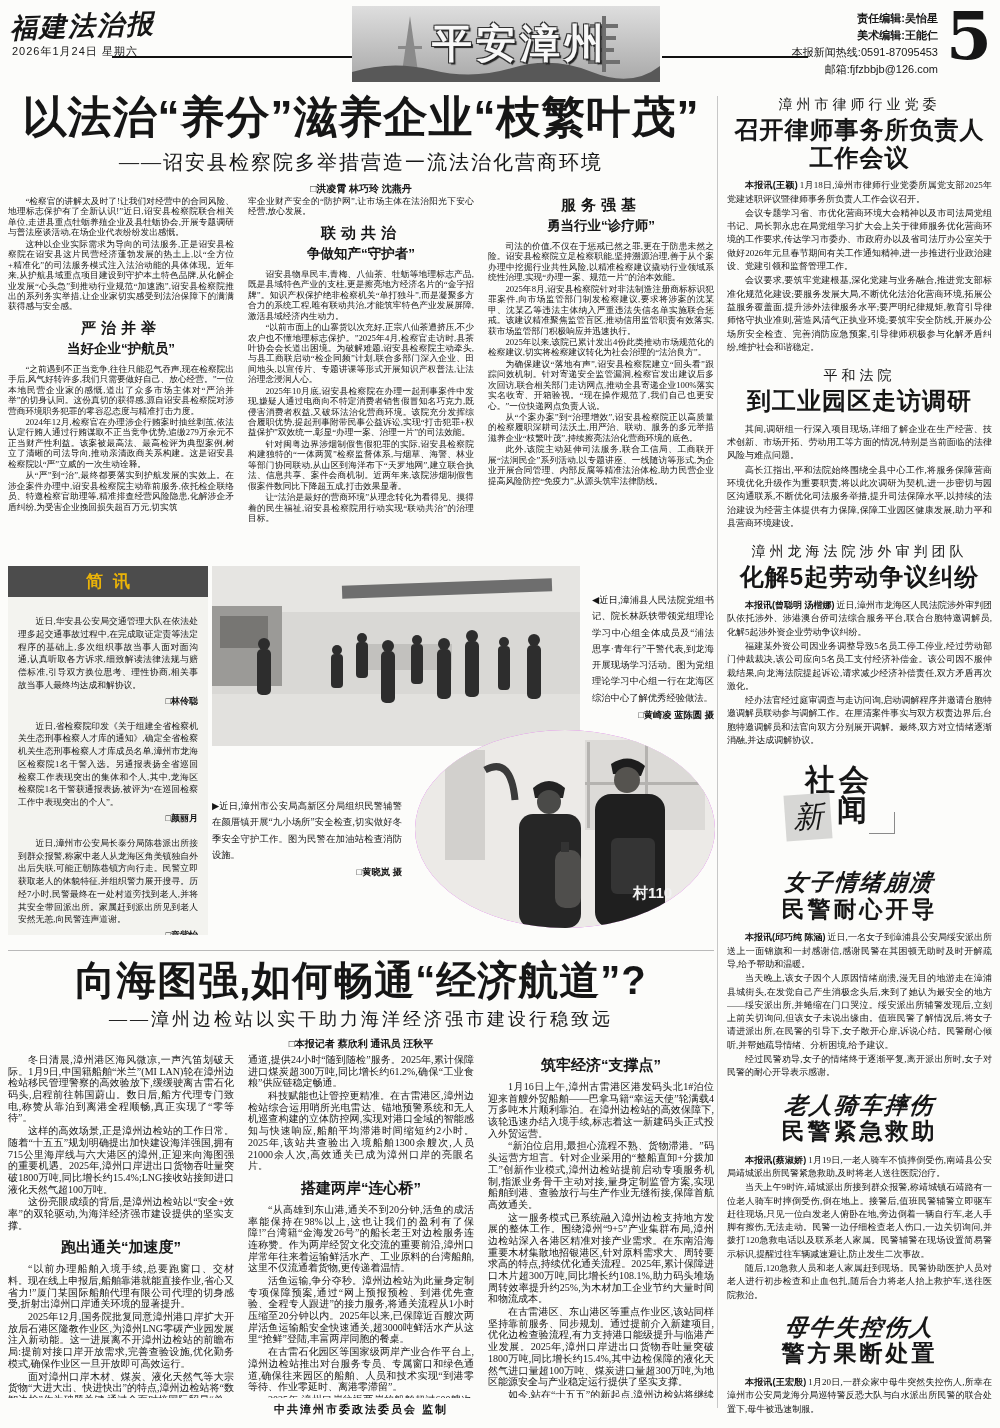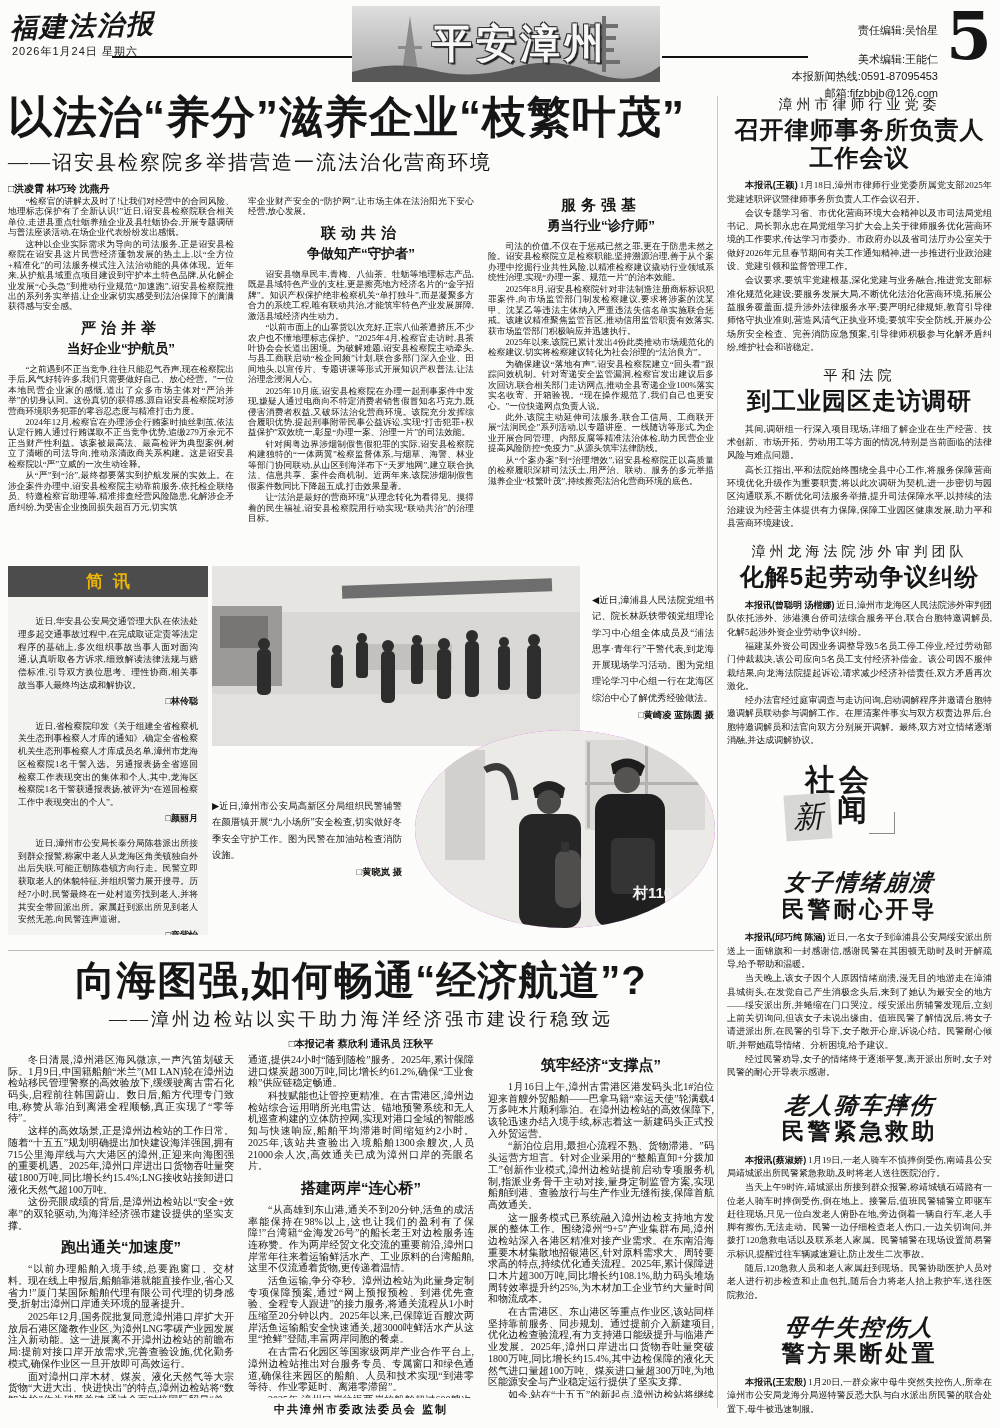--- a/index.html
+++ b/index.html
@@ -14,34 +14,34 @@
   .mast-date{position:absolute;left:12px;top:44px;font-size:11px;letter-spacing:1px;font-family:"Liberation Sans",sans-serif;}
   .rule-l{position:absolute;left:112px;top:56px;width:240px;height:2px;background:#111;}
   .rule-r{position:absolute;left:662px;top:56px;width:146px;height:2px;background:#111;}
   .banner{position:absolute;left:352px;top:6px;width:308px;height:76px;overflow:hidden;}
   .banner svg{position:absolute;left:0;top:0;}
   .banner-title{position:absolute;left:0;top:10px;width:100%;text-align:center;font-size:40px;font-weight:900;
                 color:#f8f8f8;letter-spacing:4px;font-family:"Liberation Sans",sans-serif;
                 text-shadow:-1px -1px 0 #333,1px -1px 0 #333,-1px 1px 0 #333,2px 2px 1px #222;padding-left:28px;}
   .mast-info{position:absolute;right:62px;top:10px;width:260px;text-align:right;font-size:11px;line-height:1.55;
              font-family:"Liberation Sans",sans-serif;}
-  .mast-info .b{font-weight:normal;margin-top:12px;}
+  .mast-info .b{font-weight:bold;}
   .page-no{position:absolute;right:2px;top:2px;width:58px;text-align:center;font-size:66px;font-weight:900;
            font-family:"DejaVu Serif",serif;line-height:1.05;}
 
   
   .bd{font-size:8.7px;line-height:1.2;text-align:justify;margin:0 0 1px 0;}
   .ind{text-indent:2em;}
   .intro{margin-right:2px;font-family:"Liberation Sans",sans-serif;}
   .subhead{margin:7px 0 6px 0;text-align:center;}
   .sh1{font-size:15px;font-weight:bold;letter-spacing:5px;}
   .sh2{font-size:13.5px;font-weight:bold;font-family:"Liberation Sans",sans-serif;margin-top:2px;}
 
   
-  .lead-head{position:absolute;left:8px;top:92px;width:706px;}
+  .lead-head{position:absolute;left:8px;top:92px;width:706px;text-align:center;}
   .lead-headline{font-size:44px;font-weight:900;letter-spacing:1px;font-family:"Liberation Sans",sans-serif;line-height:1.15;}
   .lead-subtitle{font-size:20px;margin-top:6px;letter-spacing:2px;}
   .lead-byline{font-size:10px;font-weight:bold;margin-top:6px;font-family:"Liberation Sans",sans-serif;}
   .lead-cols{position:absolute;left:8px;top:196px;width:706px;height:367px;display:flex;gap:14px;}
   .col{flex:1;overflow:hidden;}
 
   
   .briefs{position:absolute;left:8px;top:566px;width:200px;height:369px;background:#f3f3ef;padding:0 10px;overflow:hidden;}
   .briefs-title{margin:0 -10px;background:#4c4c4c;color:#eab308;text-align:center;font-size:17px;font-weight:bold;
                 letter-spacing:10px;padding:4px 0 4px 10px;font-family:"Liberation Sans",sans-serif;}
@@ -166,22 +166,22 @@
       </div>
       <div class="col" data-name="lead-column-3">
         <div class="subhead" style="margin-top:0" data-name="subhead-service-foundation">
           <div class="sh1">服务强基</div>
           <div class="sh2">勇当行业“诊疗师”</div>
         </div>
         <p class="bd ind" data-name="paragraph">司法的价值,不仅在于惩戒已然之罪,更在于防患未然之险。诏安县检察院立足检察职能,坚持溯源治理,善于从个案办理中挖掘行业共性风险,以精准检察建议撬动行业领域系统性治理,实现“办理一案、规范一片”的治本效能。</p>
         <p class="bd ind" data-name="paragraph">2025年8月,诏安县检察院针对非法制造注册商标标识犯罪案件,向市场监管部门制发检察建议,要求将涉案的沈某甲、沈某乙等违法主体纳入严重违法失信名单实施联合惩戒。该建议精准聚焦监管盲区,推动信用监管职责有效落实,获市场监管部门积极响应并迅速执行。</p>
         <p class="bd ind" data-name="paragraph">2025年以来,该院已累计发出4份此类推动市场规范化的检察建议,切实将检察建议转化为社会治理的“法治良方”。</p>
         <p class="bd ind" data-name="paragraph">为确保建议“落地有声”,诏安县检察院建立“回头看”跟踪问效机制。针对寄递安全监管漏洞,检察官发出建议后多次回访,联合相关部门走访网点,推动全县寄递企业100%落实实名收寄、开箱验视。“现在操作规范了,我们自己也更安心。”一位快递网点负责人说。</p>
+        <p class="bd ind" data-name="paragraph">从“个案办案”到“治理增效”,诏安县检察院正以高质量的检察履职深耕司法沃土,用严治、联动、服务的多元举措滋养企业“枝繁叶茂”,持续擦亮法治化营商环境的底色。</p>
         <p class="bd ind" data-name="paragraph">此外,该院主动延伸司法服务,联合工信局、工商联开展“法润民企”系列活动,以专题讲座、一线随访等形式,为企业开展合同管理、内部反腐等精准法治体检,助力民营企业提高风险防控“免疫力”,从源头筑牢法律防线。</p>
-        <p class="bd ind" data-name="paragraph">从“个案办案”到“治理增效”,诏安县检察院正以高质量的检察履职深耕司法沃土,用严治、联动、服务的多元举措滋养企业“枝繁叶茂”,持续擦亮法治化营商环境的底色。</p>
       </div>
     </div>
   </div>
 
   <div class="briefs" data-name="briefs-box">
     <div class="briefs-title" data-name="briefs-title">简讯</div>
     <p class="bd ind first" data-name="brief-item">近日,华安县公安局交通管理大队在依法处理多起交通事故过程中,在完成取证定责等法定程序的基础上,多次组织事故当事人面对面沟通,认真听取各方诉求,细致解读法律法规与赔偿标准,引导双方换位思考、理性协商,相关事故当事人最终均达成和解协议。</p>
     <div class="brief-sig" data-name="brief-signature">□林伶聪</div>
     <p class="bd ind" data-name="brief-item">近日,省检察院印发《关于组建全省检察机关生态刑事检察人才库的通知》,确定全省检察机关生态刑事检察人才库成员名单,漳州市龙海区检察院1名干警入选。另通报表扬全省巡回检察工作表现突出的集体和个人,其中,龙海区检察院1名干警获通报表扬,被评为“在巡回检察工作中表现突出的个人”。</p>
     <div class="brief-sig" data-name="brief-signature">□颜丽月</div>

